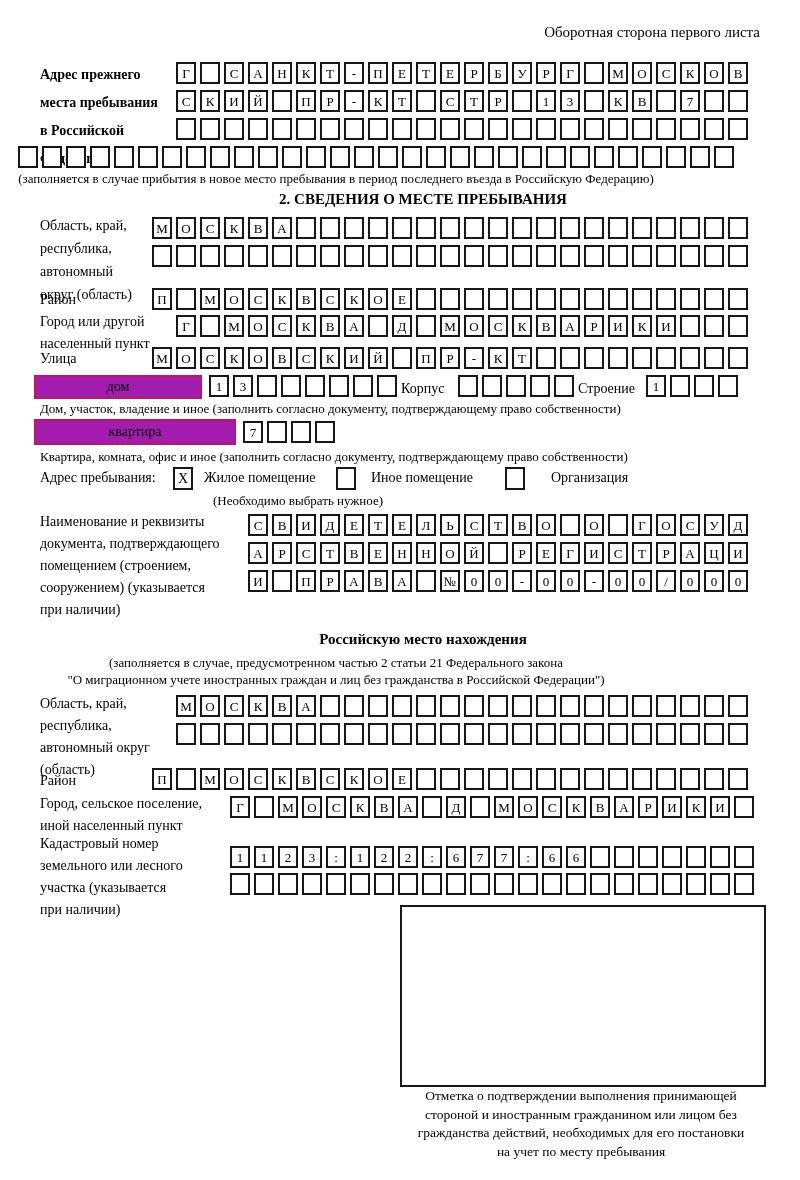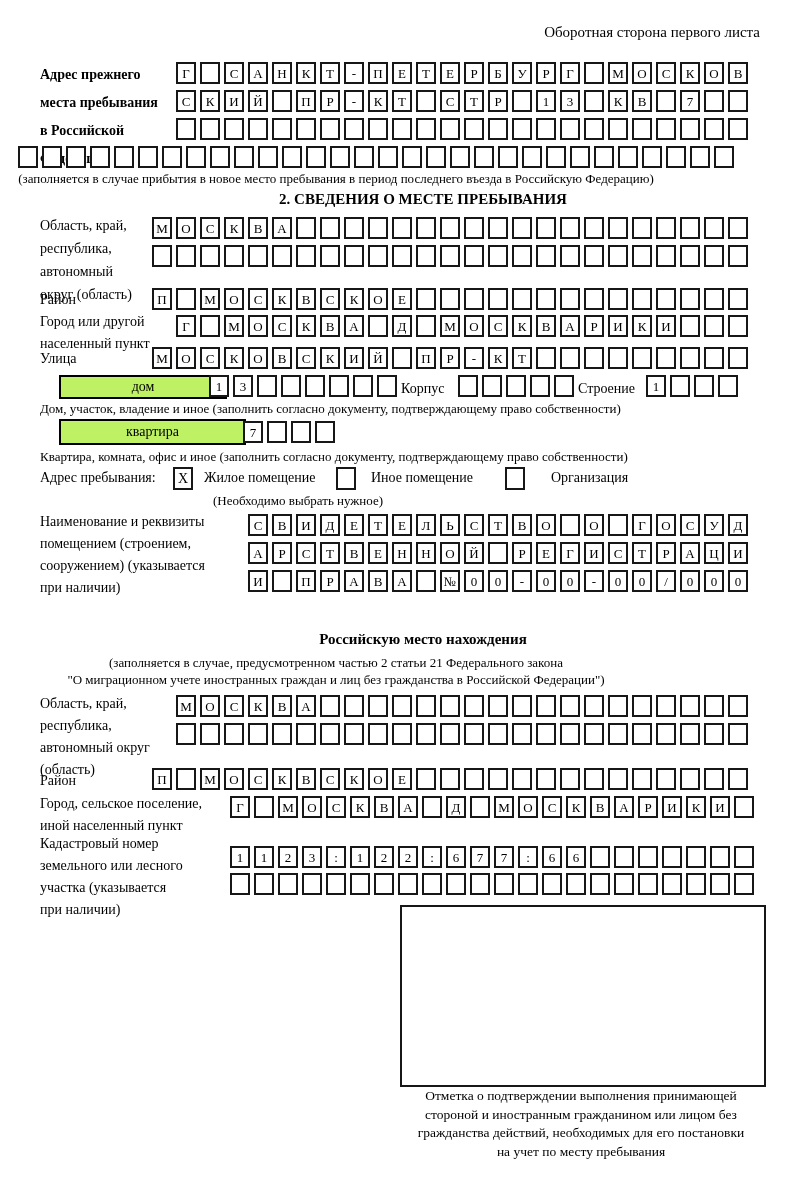--- a/index.html
+++ b/index.html
@@ -16,22 +16,22 @@
     font-size:13px; line-height:1;
   }
   .label { position:absolute; font-size:14px; line-height:23px; }
   .label.tight { line-height:22px; }
   .label.wide { line-height:28px; }
   .caption { position:absolute; font-size:13px; }
   .caption-center { position:absolute; left:0; width:672px; text-align:center; font-size:13px; }
   .title { position:absolute; left:0; width:800px; text-align:center; font-size:15px; font-weight:bold;padding-left:23px; }
   .hdr-note { position:absolute; right:40px; top:24px; font-size:15px; }
   .namedbox {
-    position:absolute; box-sizing:border-box; border:2px solid #000000; background:#bef264;
-    display:flex; align-items:center; justify-content:center; font-size:14px;margin-left:25px;
+    position:absolute; box-sizing:border-box; border:2px solid #be185d; background:#a21caf;
+    display:flex; align-items:center; justify-content:center; font-size:14px;
   }
   .checkbox {
     position:absolute; width:20px; height:23px; box-sizing:border-box;
     border:2px solid #171717; background:#fff;
     display:flex; align-items:center; justify-content:center; font-size:14px;
   }
   .cb-label { position:absolute; font-size:14px; }
   .stamp-box { position:absolute; border:2px solid #171717; background:#fff; }
   .stamp-caption {
     position:absolute; left:390px; top:1087px; width:382px;
@@ -334,40 +334,41 @@
   </div>
 <div class="label" style="left:578px; top:377px;">Строение</div>
 <div class="cellrow" style="left:646px; top:375px;">
     <span class="cell">1</span>
     <span class="cell"></span>
     <span class="cell"></span>
     <span class="cell"></span>
   </div>
 <div class="caption" style="left:40px; top:401px;">Дом, участок, владение и иное (заполнить согласно документу, подтверждающему право собственности)</div>
 
-<div class="namedbox" style="left:34px; top:419px; width:187px; height:26px;">квартира</div>
+<div class="namedbox" style="left:34px; top:419px; width:202px; height:26px;">квартира</div>
 <div class="cellrow" style="left:243px; top:421px;">
     <span class="cell">7</span>
     <span class="cell"></span>
     <span class="cell"></span>
     <span class="cell"></span>
   </div>
 <div class="caption" style="left:40px; top:449px;">Квартира, комната, офис и иное (заполнить согласно документу, подтверждающему право собственности)</div>
 
 <div class="cb-label" style="left:40px; top:470px;">Адрес пребывания:</div>
 <div class="checkbox" style="left:173px; top:467px;">X</div>
 <div class="cb-label" style="left:204px; top:470px;">Жилое помещение</div>
 <div class="checkbox" style="left:336px; top:467px;"></div>
 <div class="cb-label" style="left:371px; top:470px;">Иное помещение</div>
 <div class="checkbox" style="left:505px; top:467px;"></div>
 <div class="cb-label" style="left:551px; top:470px;">Организация</div>
 <div class="caption" style="left:213px; top:493px;">(Необходимо выбрать нужное)</div>
 
 <div class="label tight" style="left:40px; top:511px;">
   <div>Наименование и реквизиты</div>
+  <div>документа, подтверждающего</div>
   <div>помещением (строением,</div>
   <div>сооружением) (указывается</div>
   <div>при наличии)</div>
 </div>
 <div class="cellrow" style="left:248px; top:514px;">
     <span class="cell">С</span>
     <span class="cell">В</span>
     <span class="cell">И</span>
     <span class="cell">Д</span>
     <span class="cell">Е</span>

